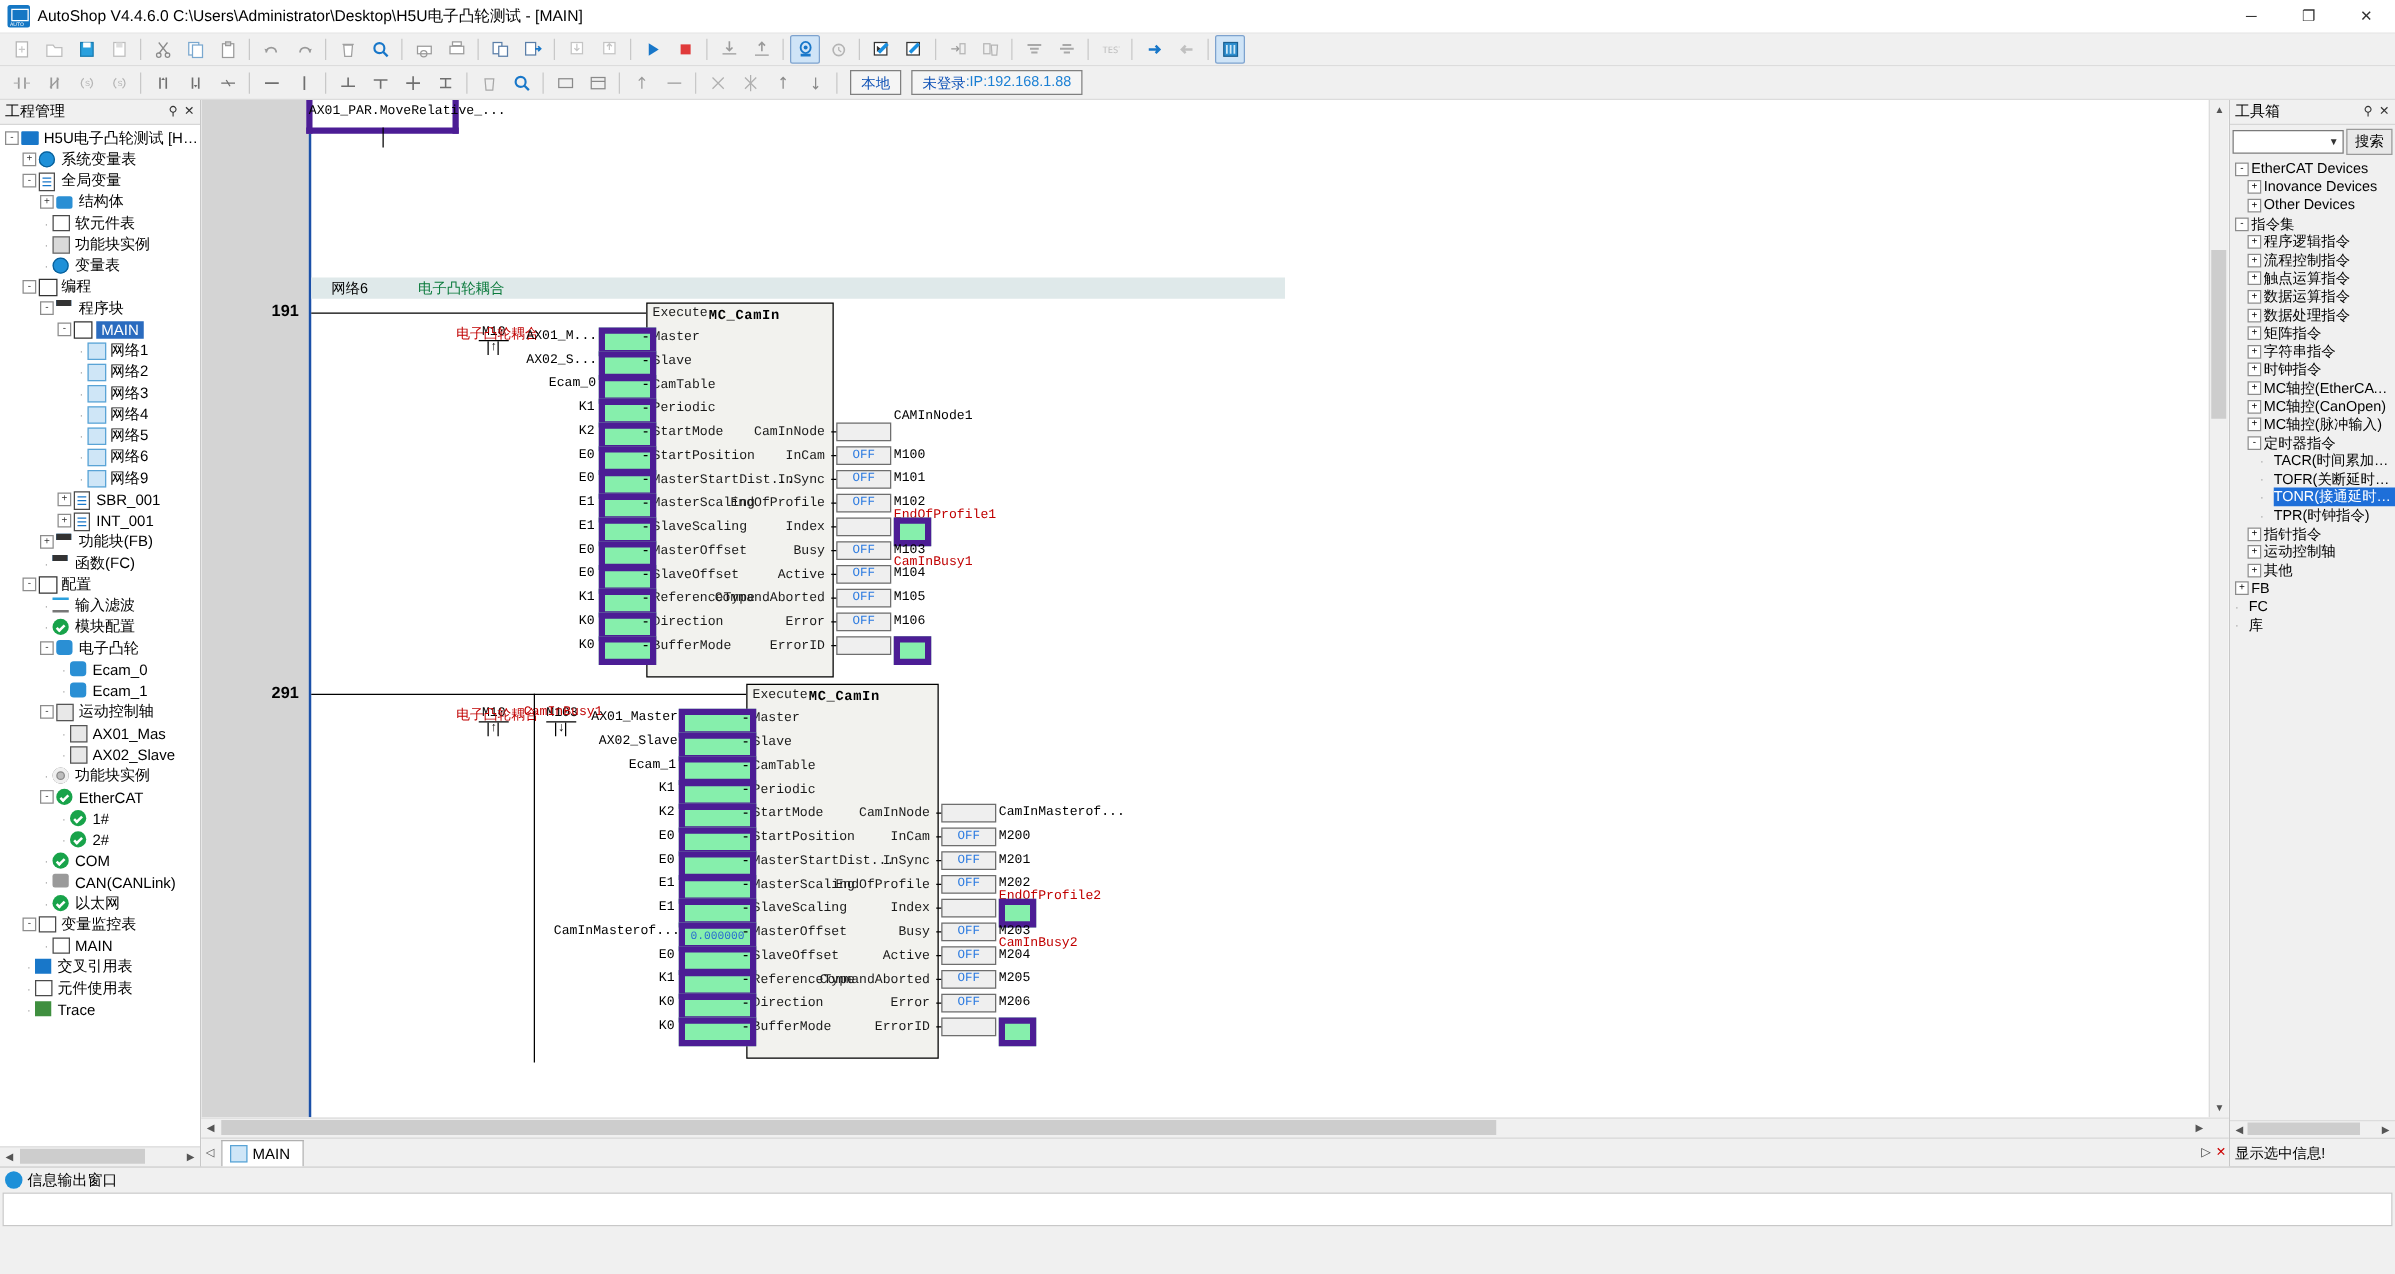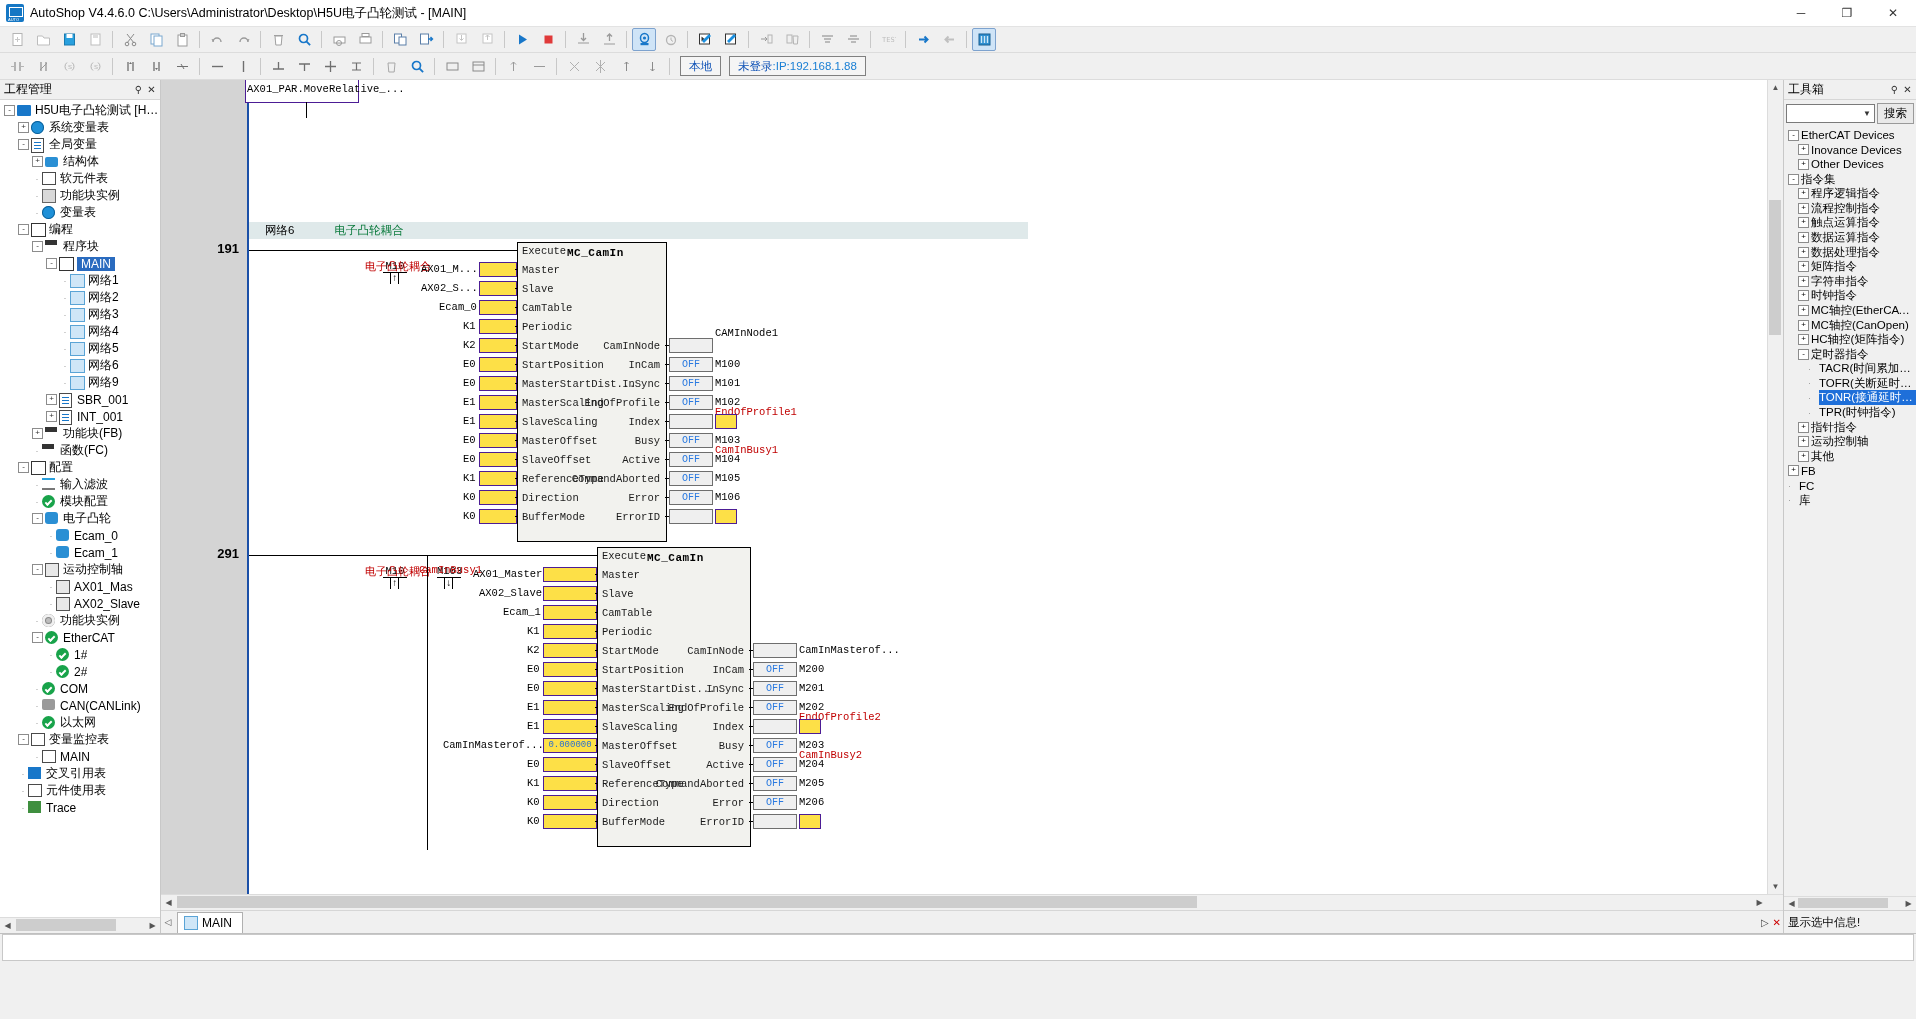--- a/index.html
+++ b/index.html
@@ -115,21 +115,21 @@
   .contact .arrow{position:absolute;left:9px;top:0;font-size:10px;line-height:11px;}
   .cmt{position:absolute;font-size:11px;color:#c00000;white-space:nowrap;}
   .cmt.mono{font-family:"Liberation Mono","DejaVu Sans Mono",monospace;font-size:10.5px;}
 
   .fbblock{position:absolute;border:1px solid #000;background:#f2f2ee;}
   .fbname{position:absolute;font-family:"Liberation Mono","DejaVu Sans Mono",monospace;
           font-size:11px;font-weight:bold;letter-spacing:.5px;}
   .pin{position:absolute;font-family:"Liberation Mono","DejaVu Sans Mono",monospace;font-size:10.5px;
        color:#1a1a1a;white-space:nowrap;}
   .pin.out{text-align:right;}
-  .ibox{position:absolute;height:13px;border:1px solid #4c1d95;background:#fde047;}
+  .ibox{position:absolute;height:13px;border:5px solid #4c1d95;background:#86efac;}
   .obox{position:absolute;height:13px;border:1px solid #6e6e6e;background:#efefef;
         font-family:"Liberation Mono","DejaVu Sans Mono",monospace;font-size:10px;color:#2b7ae0;
         text-align:center;line-height:13px;}
   .olabel{position:absolute;font-family:"Liberation Mono","DejaVu Sans Mono",monospace;font-size:10.5px;color:#000;white-space:nowrap;}
   .hline{position:absolute;height:1px;background:#000;}
   .vlinek{position:absolute;width:1px;background:#000;}
 
   
   .vscroll{position:absolute;right:0;top:0;bottom:0;width:15px;background:#f0f0f0;border-left:1px solid #dcdcdc;}
   .vthumb{position:absolute;left:1px;width:12px;background:#cdcdcd;border-radius:0;}
@@ -1242,21 +1242,21 @@
             <span class="rlabel">MC轴控(EtherCAT&amp;脉冲</span>
           </div>
           <div class="rnode">
             <span style="display: inline-block; flex: 0 0 auto; width: 14px;"></span>
             <span class="rexp">+</span>
             <span class="rlabel">MC轴控(CanOpen)</span>
           </div>
           <div class="rnode">
             <span style="display: inline-block; flex: 0 0 auto; width: 14px;"></span>
             <span class="rexp">+</span>
-            <span class="rlabel">HC轴控(矩阵指令)</span>
+            <span class="rlabel">MC轴控(脉冲输入)</span>
           </div>
           <div class="rnode">
             <span style="display: inline-block; flex: 0 0 auto; width: 14px;"></span>
             <span class="rexp">-</span>
             <span class="rlabel">定时器指令</span>
           </div>
           <div class="rnode">
             <span style="display: inline-block; flex: 0 0 auto; width: 24px;"></span>
             <span style="width: 11px; flex: 0 0 auto; color: rgb(153, 153, 153); font-size: 9px;">·</span>
             <span class="rlabel">TACR(时间累加定时</span>
@@ -1310,17 +1310,21 @@
       <div class="rhscroll">
         <div class="harrow" style="left:0;height:13px">◀</div>
         <div class="hthumb" style="left:14px;width:90px;height:10px"></div>
         <div class="harrow" style="right:0;height:13px">▶</div>
       </div>
       <div class="info-box">显示选中信息!</div>
     </div>
   </div>
 
   <div class="outpanel">
+    <div class="out-head">
+      <div class="out-ic"></div>
+      <span>信息输出窗口</span>
+    </div>
     <div class="out-body">
       <div class="out-tabs"></div>
     </div>
   </div>
 </div>
 
 </body></html>

